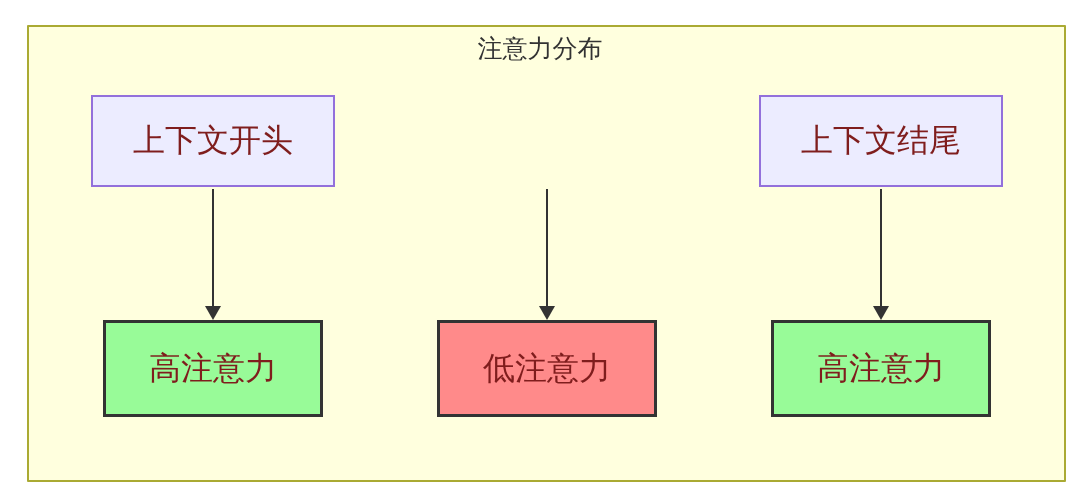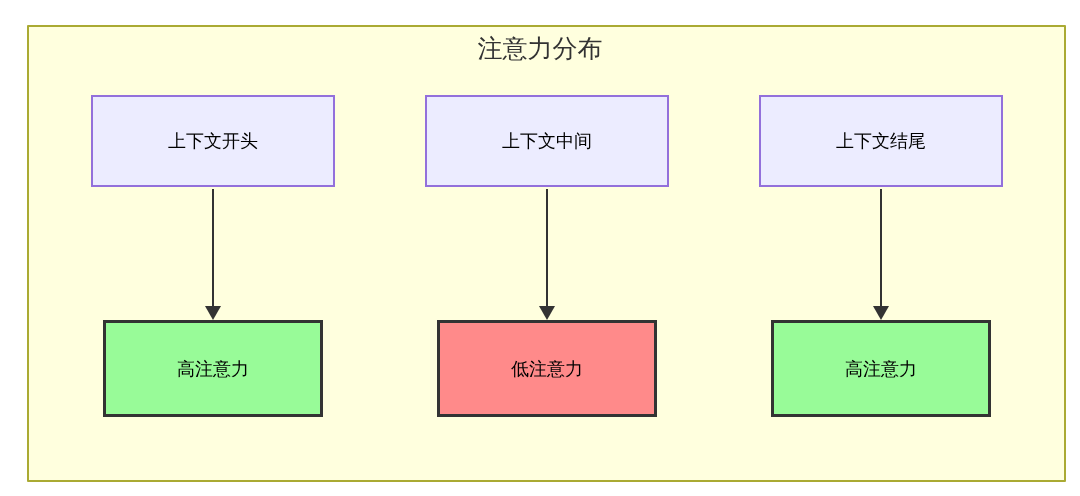--- a/index.html
+++ b/index.html
@@ -10,21 +10,21 @@
   .cluster{
     position:absolute;left:27px;top:25px;width:1039px;height:457px;
     box-sizing:border-box;border:2px solid #AAAA33;background:#FFFFDE;border-radius:1px;
   }
   .cluster-title{
     position:absolute;left:0;top:34px;width:100%;text-align:center;
     font-size:25px;line-height:28px;color:#333333;
   }
   .node{
     position:absolute;display:flex;align-items:center;justify-content:center;
-    box-sizing:border-box;text-align:center;font-size:18px;color:#000000;
+    box-sizing:border-box;text-align:center;font-size:32px;color:#7f1d1d;
   }
   .node.top{top:95px;width:244px;height:92px;background:#ECECFF;border:2px solid #9370DB;}
   .node.bottom{top:320px;width:220px;height:97px;background:#98FB98;border:3px solid #0f172a;}
   .c1t{left:91px;}  .c2t{left:425px;} .c3t{left:759px;}
   .c1b{left:103px;} .c2b{left:437px;} .c3b{left:771px;}
   .arrow-line{position:absolute;top:189px;width:2px;height:118px;background:#333333;}
   .al1{left:212px;} .al2{left:546px;} .al3{left:880px;}
   .arrow-head{
     position:absolute;top:306px;width:0;height:0;
     border-left:8px solid transparent;border-right:8px solid transparent;
@@ -39,21 +39,20 @@
 
   <div class="cluster" style="background-color: rgb(255, 255, 222); border-color: rgb(170, 170, 51);"></div>
 
   <div class="cluster-title">注意力分布</div>
 
   <div class="node top c1t" style="background-color: rgb(236, 236, 255); border-color: rgb(147, 112, 219);">上下文开头</div>
   <div class="arrow-line al1"></div>
   <div class="arrow-head ah1"></div>
   <div class="node bottom c1b" style="background-color: rgb(152, 251, 152); border-color: rgb(51, 51, 51);">高注意力</div>
 
-  <div class="node top c2t" style="background-color: rgb(236, 236, 255); border-color: rgb(147, 112, 219);">上下文中间</div>
   <div class="arrow-line al2"></div>
   <div class="arrow-head ah2"></div>
   <div class="node bottom c2b" style="background-color: rgb(255, 138, 138); border-color: rgb(51, 51, 51);">低注意力</div>
 
   <div class="node top c3t" style="background-color: rgb(236, 236, 255); border-color: rgb(147, 112, 219);">上下文结尾</div>
   <div class="arrow-line al3"></div>
   <div class="arrow-head ah3"></div>
   <div class="node bottom c3b" style="background-color: rgb(152, 251, 152); border-color: rgb(51, 51, 51);">高注意力</div>
 
 </div>

